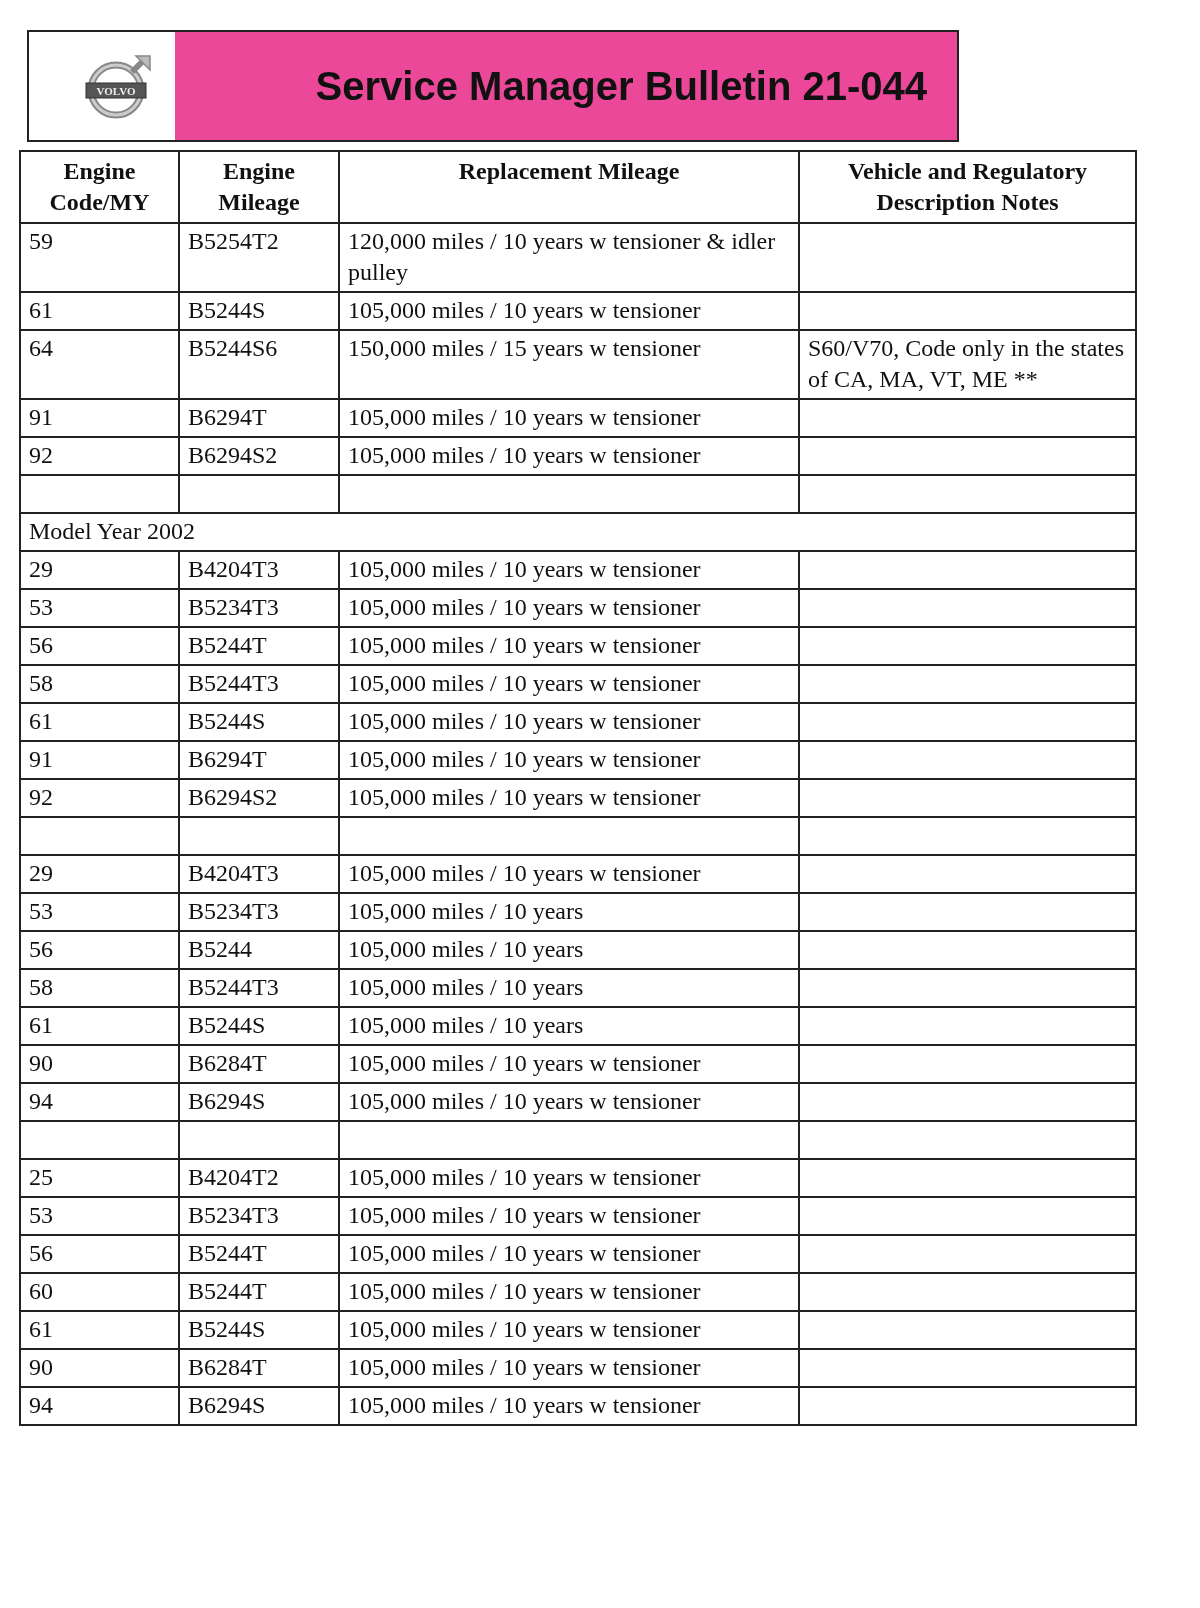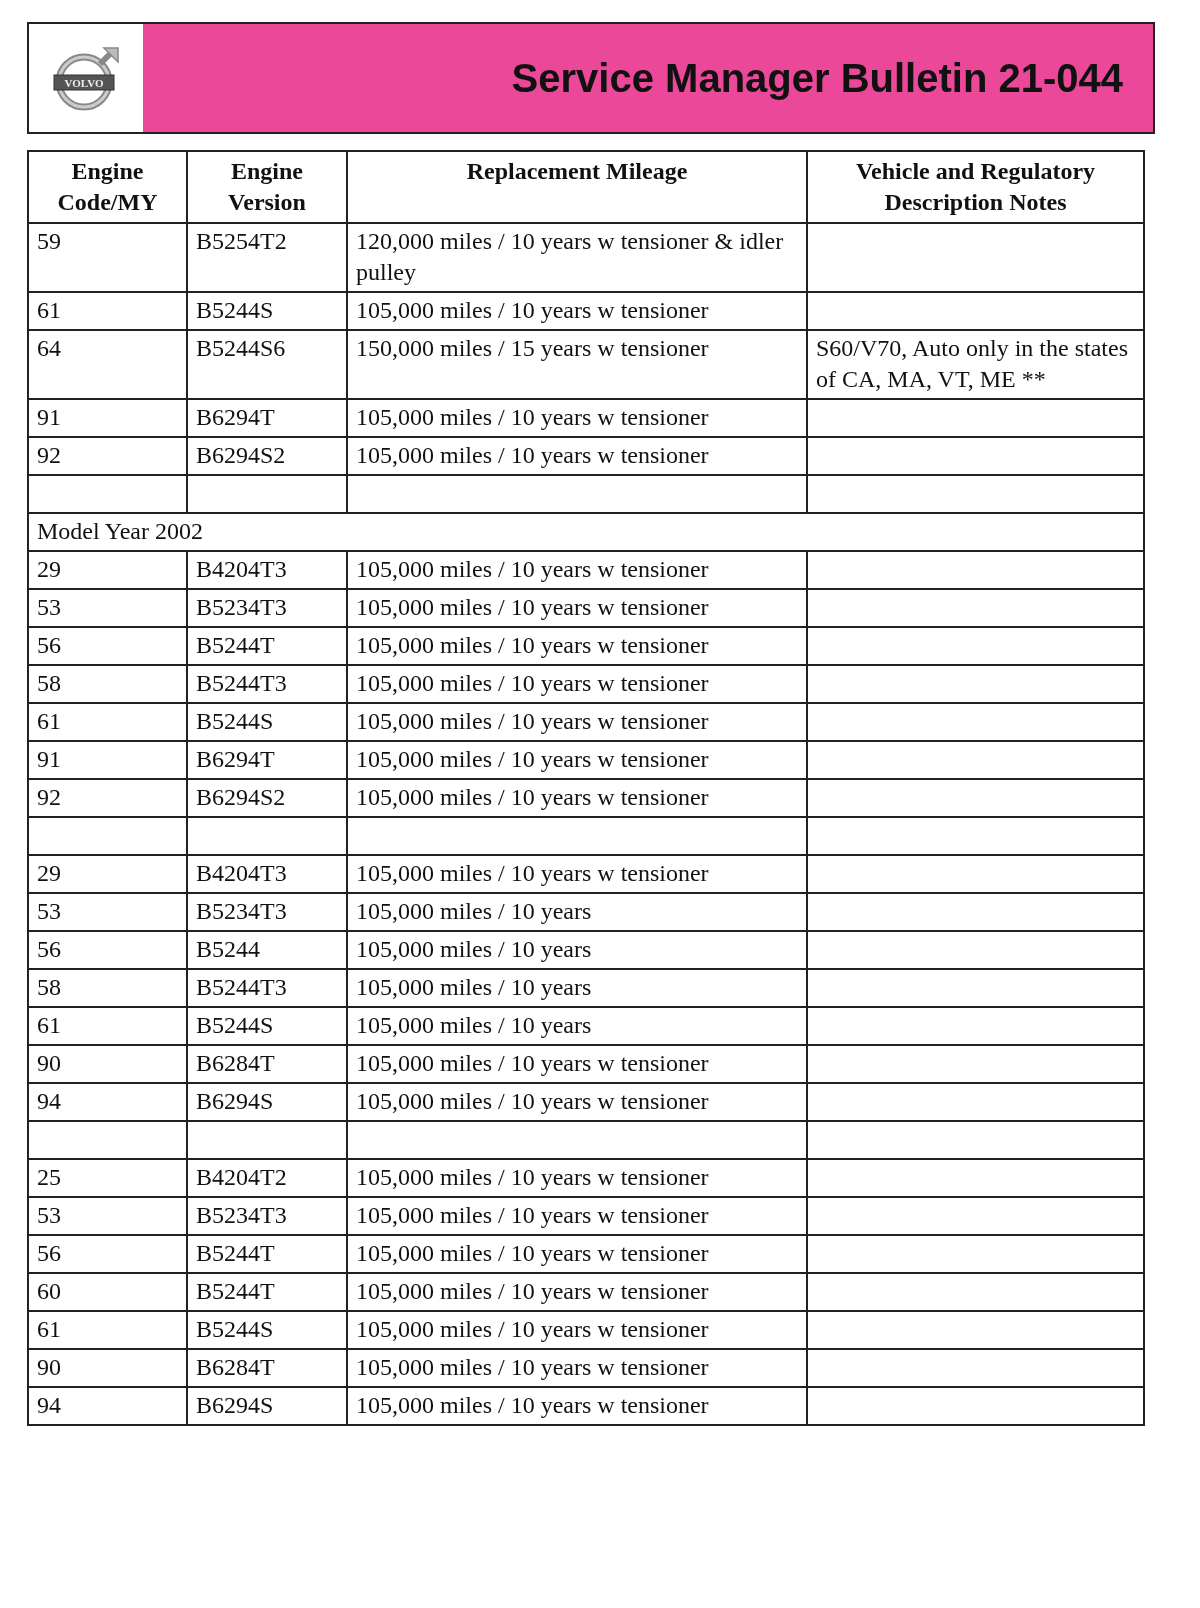--- a/index.html
+++ b/index.html
@@ -1,25 +1,25 @@
 <!DOCTYPE html>
 <html><head>
 <meta charset="utf-8">
 <style>
   html, body { margin: 0; padding: 0; background: #ffffff; }
   body { width: 1200px; height: 1608px; position: relative; font-family: "Liberation Serif", serif; color: #111; }
   .header {
-    position: absolute; left: 27px; top: 22px; width: 1128px; height: 112px;
-    border: 2px solid #222; box-sizing: border-box; display: flex; background: #fff;
+    position: absolute; left: 27px; top: 30px; width: 932px; height: 112px;
+    border: 2px solid #222; box-sizing: border-box; display: flex; background: #fff; padding-left: 32px;
   }
   .logo-box { width: 114px; height: 100%; display: flex; align-items: center; justify-content: center; background: #fff; }
   .title-box { flex: 1; background: #ec4899; display: flex; align-items: center; justify-content: flex-end; padding-right: 30px; }
   .title { font-family: "Liberation Sans", sans-serif; font-weight: bold; font-size: 40px; color: #111; }
   table {
-    position: absolute; left: 27px; top: 150px; width: 1116px;
+    position: absolute; left: 19px; top: 150px; width: 1116px;
     border-collapse: collapse; table-layout: fixed;
   }
   td, th { border: 2px solid #222; font-size: 24px; line-height: 31px; vertical-align: top; padding: 2px 8px 3px 8px; text-align: left; font-weight: normal; }
   th { font-weight: bold; text-align: center; padding: 4px 6px; line-height: 31px; }
   col.c1 { width: 159px; } col.c2 { width: 160px; } col.c3 { width: 460px; } col.c4 { width: 337px; }
   tr.row td { height: 31px; }
   tr.blank td { height: 31px; }
 </style>
 </head>
 <body>
@@ -43,21 +43,21 @@
 <table>
   <colgroup>
       <col class="c1">
       <col class="c2">
       <col class="c3">
       <col class="c4">
     </colgroup>
   <thead>
     <tr>
       <th><span>Engine</span><br><span>Code/MY</span></th>
-      <th><span>Engine</span><br><span>Version</span></th>
+      <th><span>Engine</span><br><span>Mileage</span></th>
       <th><span>Replacement Mileage</span></th>
       <th><span>Vehicle and Regulatory</span><br><span>Description Notes</span></th>
     </tr>
   </thead>
   <tbody id="tbody">
       <tr class="row">
         <td>59</td>
         <td>B5254T2</td>
         <td>120,000 miles / 10  years w tensioner &amp; idler pulley</td>
         <td></td>
@@ -65,21 +65,21 @@
       <tr class="row">
         <td>61</td>
         <td>B5244S</td>
         <td>105,000 miles / 10  years w tensioner</td>
         <td></td>
       </tr>
       <tr class="row">
         <td>64</td>
         <td>B5244S6</td>
         <td>150,000 miles / 15  years w tensioner</td>
-        <td>S60/V70, Auto only in the states of  CA, MA, VT, ME **</td>
+        <td>S60/V70, Code only in the states of  CA, MA, VT, ME **</td>
       </tr>
       <tr class="row">
         <td>91</td>
         <td>B6294T</td>
         <td>105,000 miles / 10  years w tensioner</td>
         <td></td>
       </tr>
       <tr class="row">
         <td>92</td>
         <td>B6294S2</td>

